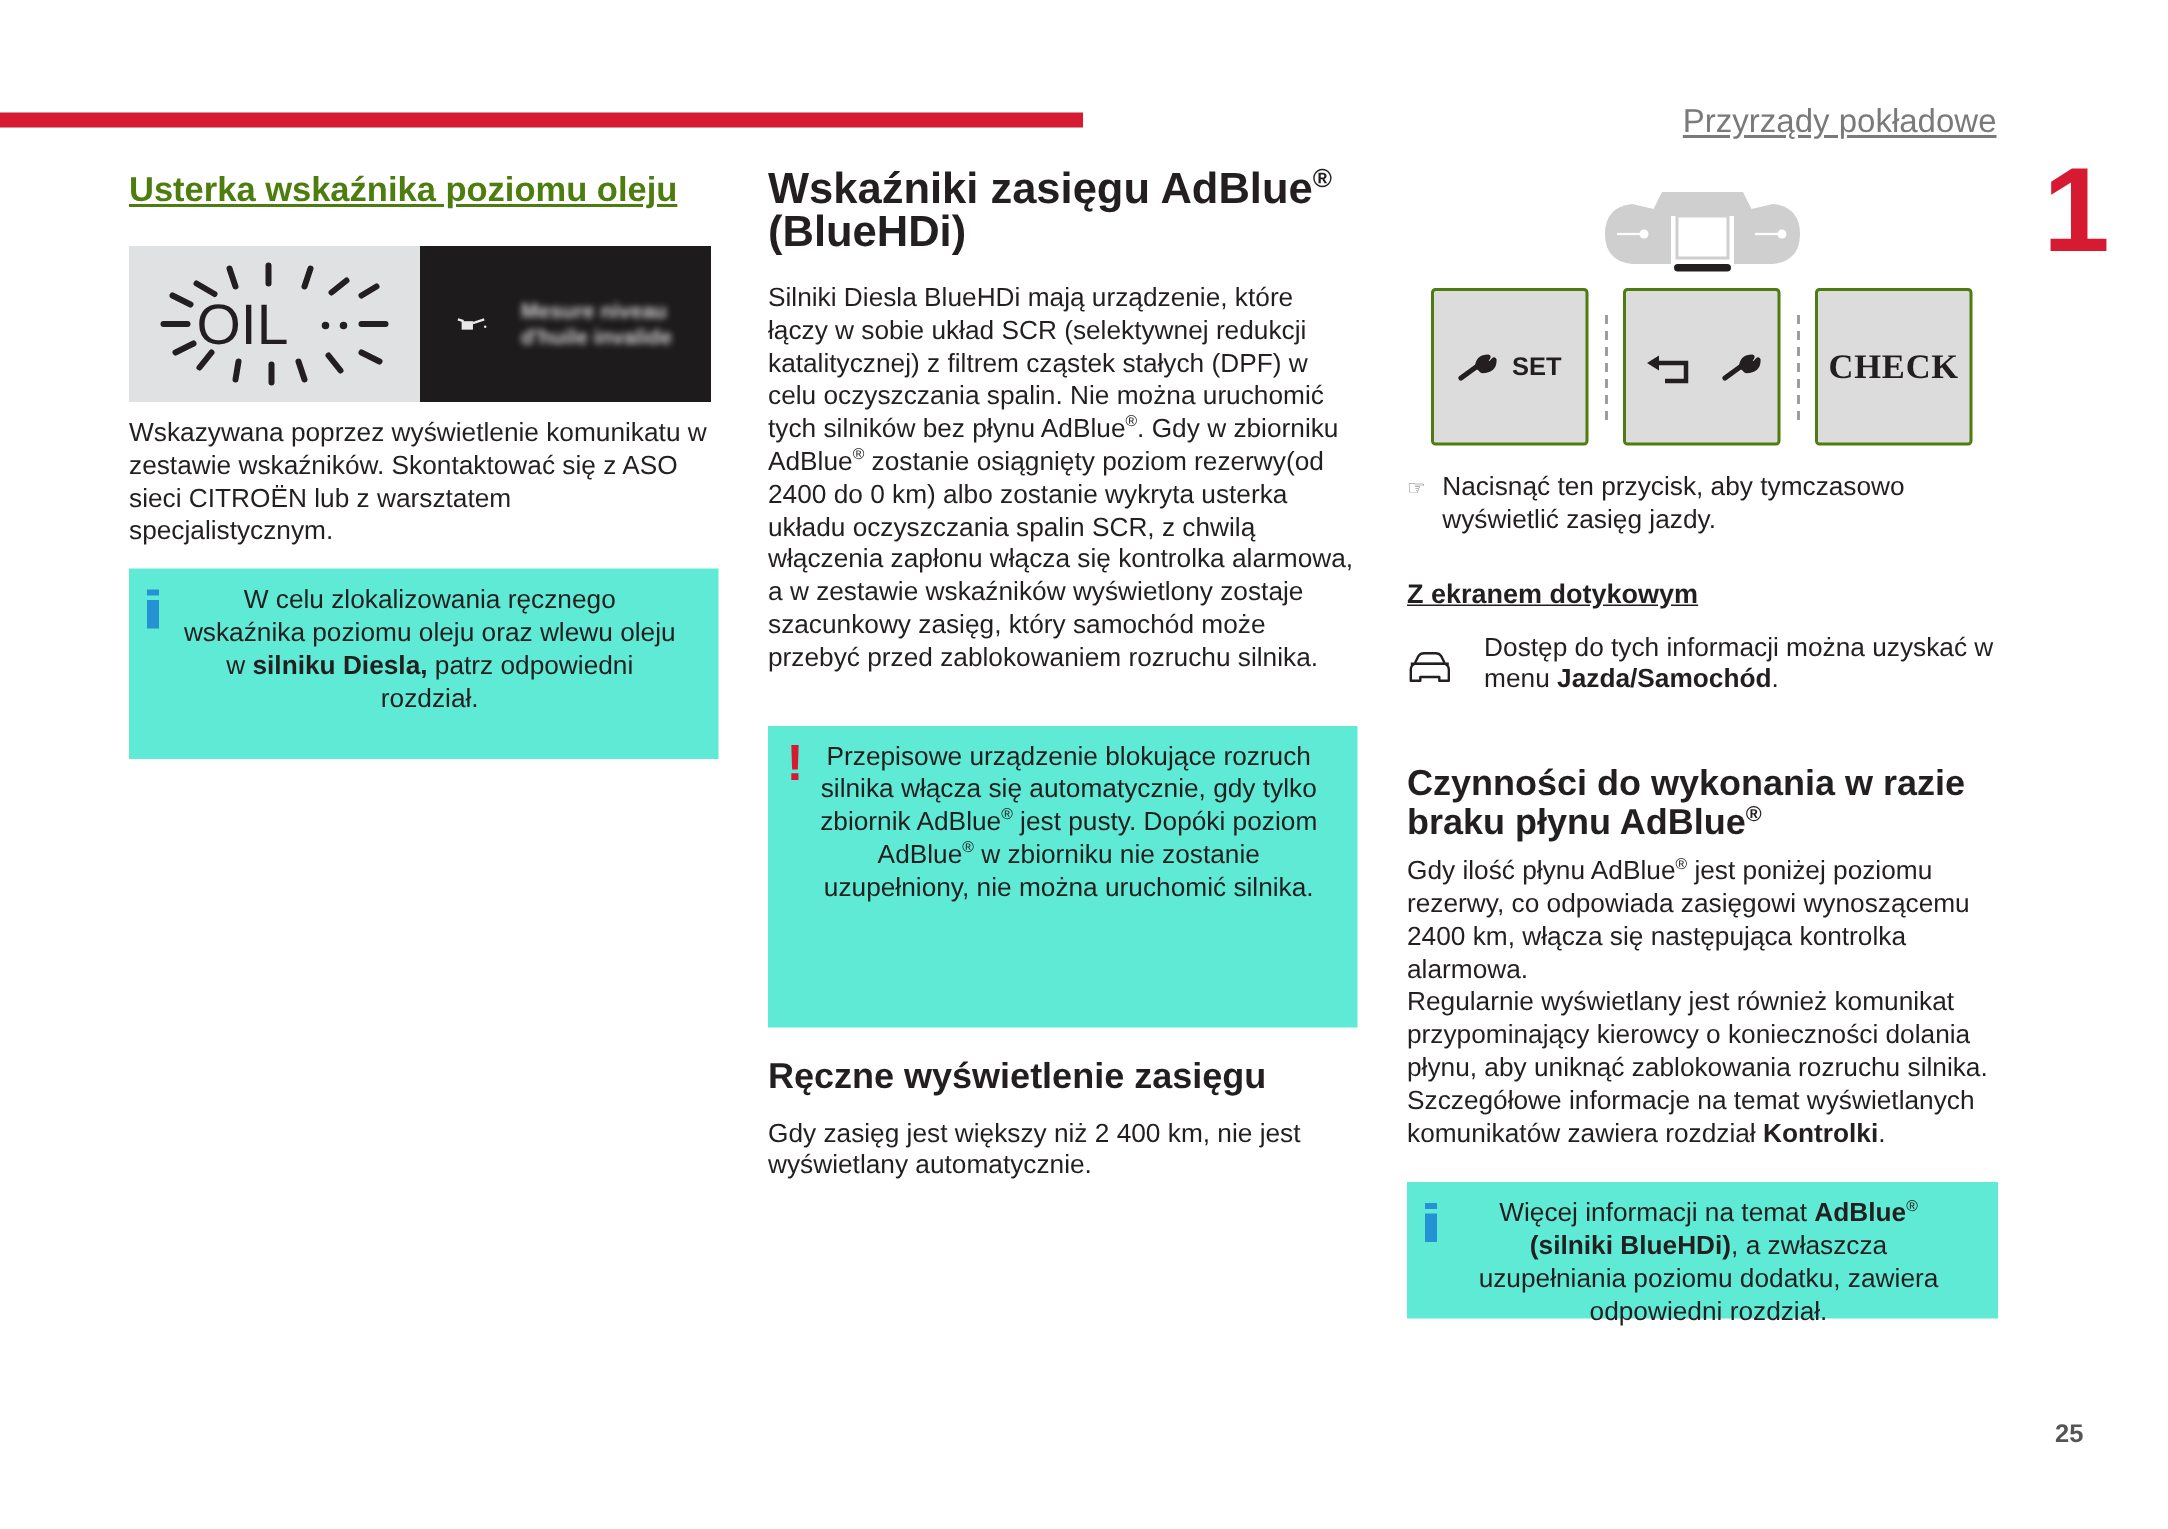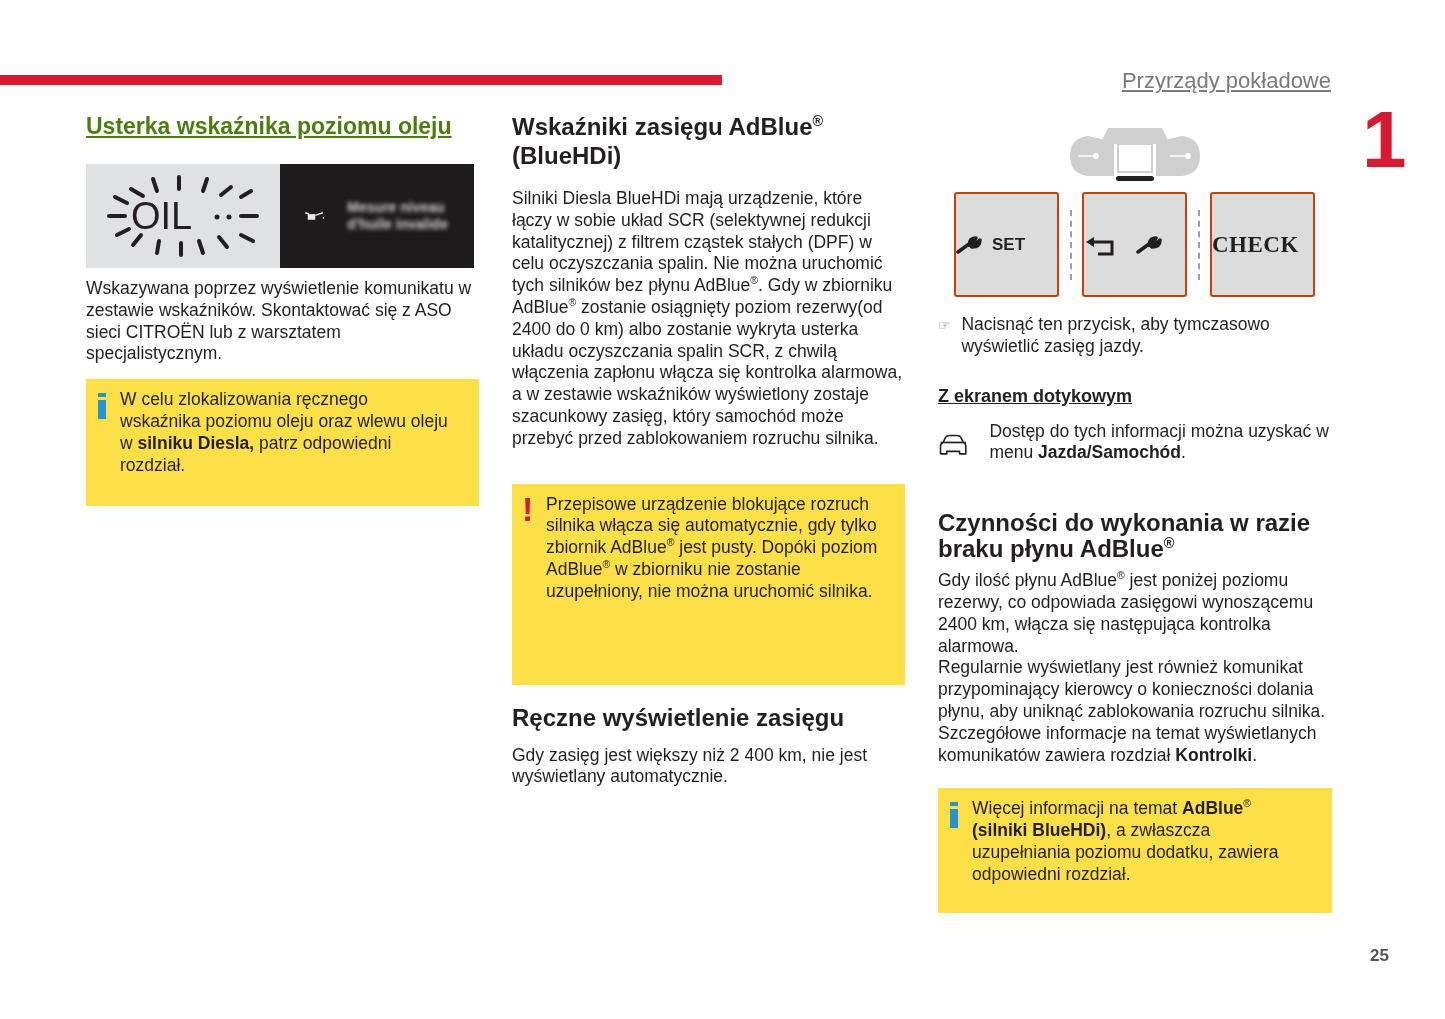--- a/index.html
+++ b/index.html
@@ -10,40 +10,40 @@
   .section-label { position: absolute; left: 1100px; top: 68px; width: 231px; text-align: right; font-size: 22px; color: #7a7a7a; text-decoration: underline; }
   .chapter-num { position: absolute; left: 1362px; top: 100px; font-size: 80px; font-weight: bold; color: #d61a31; line-height: 80px; letter-spacing: -2px; }
   .page-num { position: absolute; left: 1370px; top: 946px; font-size: 17px; font-weight: bold; color: #555; }
 
   .col { position: absolute; }
   .col-1 { left: 86px; top: 112px; width: 393px; }
   .col-2 { left: 512px; top: 112px; width: 393px; }
   .col-3 { left: 938px; top: 112px; width: 394px; }
 
   h3.h-small { font-size: 23px; font-weight: bold; line-height: 28px; color: #4d7c0f; text-decoration: underline; }
-  h2.h-large { font-size: 24px; font-weight: bold; line-height: 29px; color: #231f20; }
+  h2.h-large { font-size: 29px; font-weight: bold; line-height: 29px; color: #231f20; }
   h3.h-medium { font-size: 24px; font-weight: bold; line-height: 26px; color: #231f20; }
   h4.h-sub { font-size: 18px; font-weight: bold; color: #231f20; }
   p.body { font-size: 17.5px; line-height: 21.8px; color: #231f20; }
   sup { font-size: 60%; line-height: 0; vertical-align: super; }
 
   .oil-illustration { display: flex; height: 104px; margin-top: 24px; }
   .oil-left { width: 194px; background: #e0e1e3; display: flex; align-items: center; justify-content: center; }
   .oil-right { width: 194px; background: #1e1b1d; display: flex; align-items: center; padding-left: 24px; gap: 22px; }
   .blurred-msg { filter: blur(2px); color: #cfcfcf; font-size: 14px; font-weight: bold; line-height: 17px; }
 
-  .note-box { background: #fde047; position: relative; padding: 10px 26px 10px 34px; }
+  .note-box { background: #5eead4; position: relative; padding: 10px 26px 10px 34px; text-align: center; }
   .note-icon { position: absolute; left: 12px; top: 14px; width: 8px; }
   .info-i .dot { display: block; width: 8px; height: 4px; background: #2593d3; margin-bottom: 3px; }
   .info-i .stem { display: block; width: 8px; height: 19px; background: #2593d3; }
   .warn-icon { color: #d61a31; font-size: 34px; font-weight: bold; line-height: 30px; left: 10px; top: 10px; width: 16px; }
 
   .cluster { position: relative; width: 380px; height: 200px; margin-left: 16px; }
   .btn-row { position: absolute; top: 80px; left: 0; display: flex; align-items: center; }
-  .hw-button { width: 105px; height: 105px; border: 2px solid #c2410c; border-radius: 3px; background: #dcdcdc; display: flex; align-items: center; justify-content: flex-start; gap: 10px; font-weight: bold; }
+  .hw-button { width: 105px; height: 105px; border: 2px solid #4d7c0f; border-radius: 3px; background: #dcdcdc; display: flex; align-items: center; justify-content: center; gap: 10px; font-weight: bold; }
   .sep { width: 23px; height: 70px; display: flex; justify-content: center; }
   .sep span { width: 0; height: 100%; border-left: 2px dashed #9d9d9d; }
   .lbl-set { font-size: 17px; }
   .lbl-check { font-size: 23px; letter-spacing: 0.5px; font-family: Liberation Serif, serif; }
 
   .pointer-note { display: flex; gap: 10px; margin-top: 10px; }
   .pointer-glyph { font-size: 14px; color: #777; width: 18px; padding-top: 3px; }
   .touch-row { display: flex; gap: 21px; align-items: flex-start; margin-top: 14px; }
 </style>
 </head>
@@ -172,21 +172,21 @@
       <path d="M12 6 Q14 3 18 3 L30 3 Q34 3 36 6 L40 14 L44 14 M8 14 L4 14 M8 14 L12 6 M8 14 Q4 16 4 20 L4 32 L14 32 L14 28 L34 28 L34 32 L44 32 L44 20 Q44 16 40 14 Z" stroke="#231f20" stroke-width="2.5" fill="none" stroke-linejoin="round"></path>
       <line x1="10" y1="14" x2="38" y2="14" stroke="#231f20" stroke-width="2"></line>
     </svg>
     <p class="body"><span>Dostęp do tych informacji można uzyskać w menu </span><b>Jazda/Samochód</b><span>.</span></p>
   </div>
 
   <h3 class="h-medium" style="margin-top:46px;"><span>Czynności do wykonania w razie</span><br><span>braku płynu AdBlue</span><sup>®</sup></h3>
 
   <p class="body" style="margin-top:8px;"><span>Gdy ilość płynu AdBlue</span><sup>®</sup><span> jest poniżej poziomu rezerwy, co odpowiada zasięgowi wynoszącemu 2400 km, włącza się następująca kontrolka alarmowa.</span><br><span>Regularnie wyświetlany jest również komunikat przypominający kierowcy o konieczności dolania płynu, aby uniknąć zablokowania rozruchu silnika. Szczegółowe informacje na temat wyświetlanych komunikatów zawiera rozdział </span><b>Kontrolki</b><span>.</span></p>
 
-  <div class="note-box" style="margin-top:22px; height:125px;">
+  <div class="note-box" style="margin-top:22px; height:91px;">
     <div class="note-icon info-i">
         <span class="dot"></span>
         <span class="stem"></span>
       </div>
     <p class="body"><span>Więcej informacji na temat </span><b>AdBlue</b><sup>®</sup><br><b>(silniki BlueHDi)</b><span>, a zwłaszcza uzupełniania poziomu dodatku, zawiera odpowiedni rozdział.</span></p>
   </div>
 </div>
 
 <div class="page-num">25</div>
 

